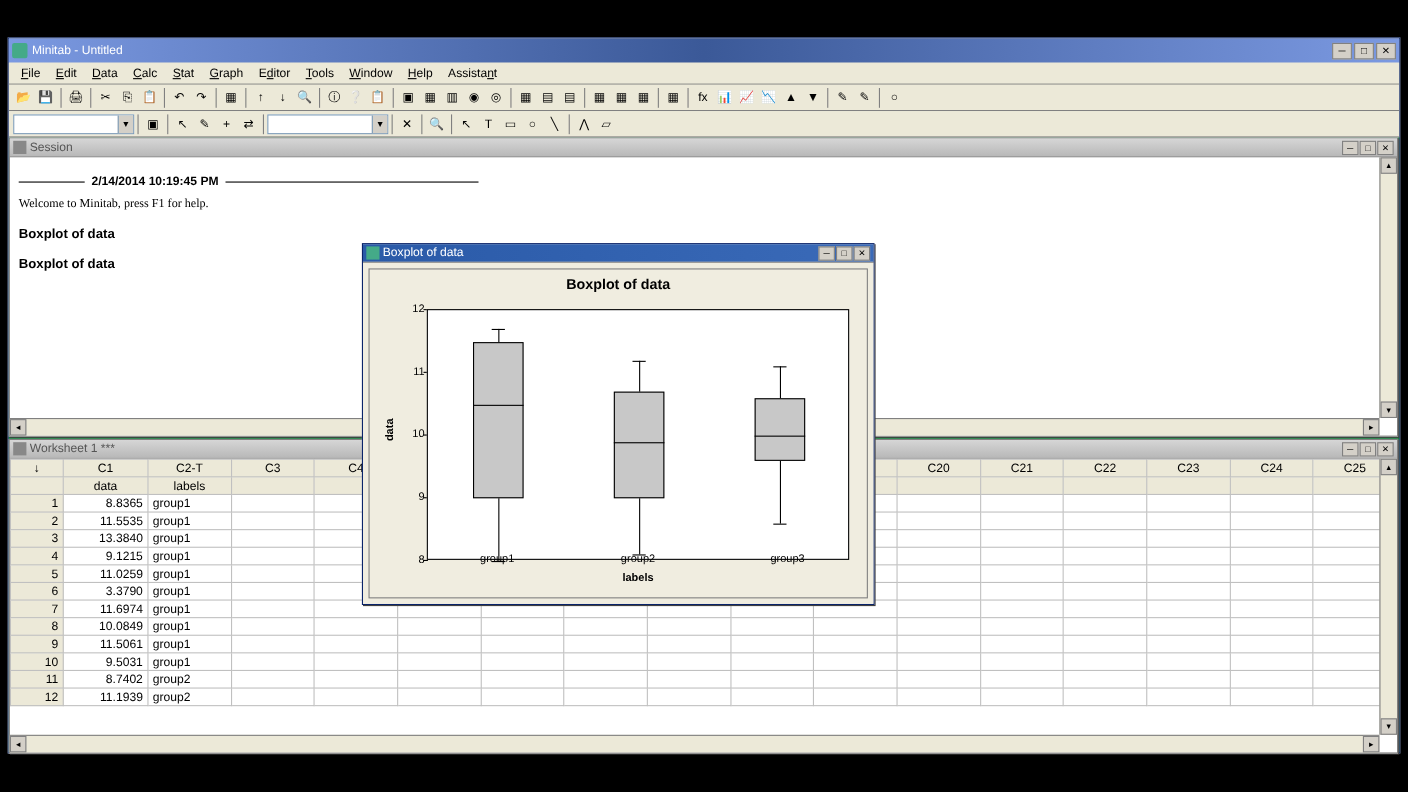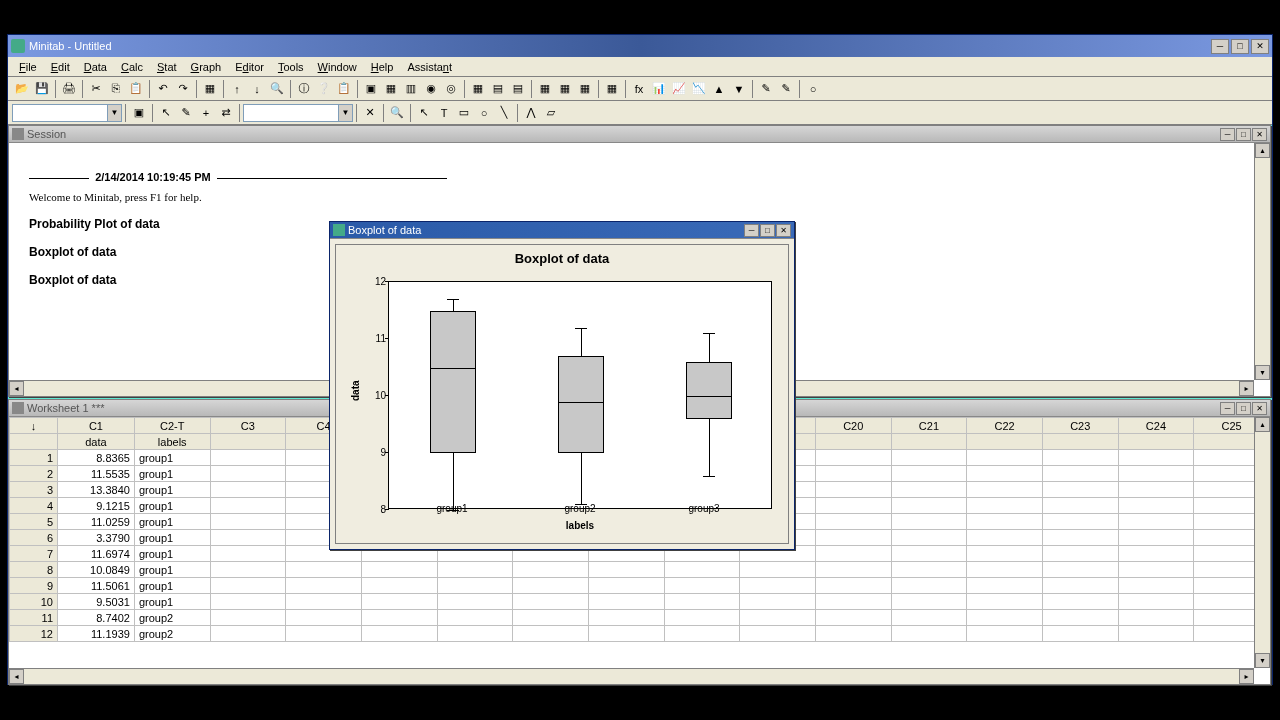--- a/index.html
+++ b/index.html
@@ -10,31 +10,31 @@
 .window-controls { margin-left: auto; display: flex; gap: 2px; }
 .win-btn { width: 18px; height: 15px; background: #d4d0c8; border: 1px solid #808080; font-size: 9px; display: flex; align-items: center; justify-content: center; cursor: pointer; color: #000; font-family: Marlett, sans-serif; }
 .menubar { height: 20px; background: #ece9d8; display: flex; align-items: center; padding: 0 4px; font-size: 11px; border-bottom: 1px solid #808080; }
 .menu-item { padding: 18px 7px; cursor: pointer; }
 .menu-item u { text-decoration: underline; }
 .toolbar { height: 24px; background: #ece9d8; border-bottom: 1px solid #808080; display: flex; align-items: center; padding: 0 4px; gap: 0; }
 .tool-btn { width: 20px; height: 20px; border: 1px solid transparent; display: flex; align-items: center; justify-content: center; cursor: pointer; font-size: 11px; }
 .tool-sep { width: 1px; height: 18px; background: #808080; margin: 0 3px; }
 .tool-combo { width: 110px; height: 18px; background: #fff; border: 1px solid #7f9db9; font-size: 11px; display:flex; align-items:center; }
 .tool-combo-btn { width:14px; height:16px; margin-left:auto; background:#d4d0c8; border-left:1px solid #7f9db9; font-size:8px; display:flex; align-items:center; justify-content:center;}
-.mdi-area { position: relative; width: 100%; height: calc(100% - 90px); background: #5eead4; }
+.mdi-area { position: relative; width: 100%; height: calc(100% - 90px); background: #15803d; }
 
 .child-window { position: absolute; background: #fff; border: 1px solid #808080; box-shadow: 1px 1px 0 #404040; }
 .child-titlebar { height: 17px; background: linear-gradient(to bottom, #d6d6d6, #b8b8b8); display: flex; align-items: center; padding: 0 3px; font-size: 11px; color: #555; border-bottom: 1px solid #888; }
 .child-titlebar.active { background: linear-gradient(to right, #2a5aa8, #4a7ac8); color: #fff; }
 .child-titlebar-icon { width: 12px; height: 12px; background: #888; margin-right: 3px; }
 .child-controls { margin-left: auto; display: flex; gap: 1px; }
 .child-btn { width: 15px; height: 13px; background: #d4d0c8; border: 1px solid #808080; font-size: 8px; display: flex; align-items: center; justify-content: center; cursor: pointer; color: #000; }
 
 .session-window { left: 0; top: 0; width: 1263px; height: 272px; }
-.session-content { padding: 20px; height: calc(100% - 17px); overflow: hidden; font-size: 11px; position: relative; }
+.session-content { padding: 8px; height: calc(100% - 17px); overflow: hidden; font-size: 11px; position: relative; }
 .session-hr-line { border-top: 1px solid #000; display: inline-block; width: 60px; vertical-align: middle; }
 .session-date { font-weight: bold; margin: 8px 0; font-size: 11px; }
 .session-welcome { font-family: Liberation Serif, serif; font-size: 11px; margin: 6px 0; }
 .session-heading { font-weight: bold; font-size: 12px; margin: 14px 0; }
 .scroll-v { position: absolute; right: 0; top: 17px; width: 16px; height: calc(100% - 33px); background: #ece9d8; border-left: 1px solid #808080; }
 .scroll-h { position: absolute; left: 0; bottom: 0; right: 16px; height: 16px; background: #ece9d8; border-top: 1px solid #808080; }
 .scroll-btn { width: 15px; height: 15px; background: #d4d0c8; border: 1px solid #808080; font-size: 8px; display: flex; align-items: center; justify-content: center; }
 .scroll-v .scroll-btn:last-child { position: absolute; bottom: 0; }
 .scroll-h .scroll-btn:last-child { position: absolute; right: 0; top:0;}
 .scroll-h .scroll-btn:first-child { position: absolute; left: 0; top:0;}
@@ -190,21 +190,20 @@
           <div class="child-btn">─</div>
           <div class="child-btn">□</div>
           <div class="child-btn">✕</div>
         </div>
       </div>
       <div class="session-content">
         <div class="session-date">
           <span class="session-hr-line"></span>&nbsp;&nbsp;<span>2/14/2014 10:19:45 PM</span>&nbsp;&nbsp;<span class="session-hr-line" style="width:230px"></span>
         </div>
         <div class="session-welcome">Welcome to Minitab, press F1 for help.</div>
-        <div class="session-heading">Probability Plot of data</div>
         <div class="session-heading">Boxplot of data</div>
         <div class="session-heading">Boxplot of data</div>
       </div>
       <div class="scroll-v">
         <div class="scroll-btn">▴</div>
         <div class="scroll-btn">▾</div>
       </div>
       <div class="scroll-h">
         <div class="scroll-btn">◂</div>
         <div class="scroll-btn">▸</div>
@@ -546,21 +545,21 @@
               <div class="median-line" style="left: 169px; width: 46px; top: 119.7px;"></div>
               <div class="whisker" style="left: 319.5px; top: 51.3px; height: 142.5px;"></div>
               <div class="whisker-cap" style="left: 314px; width: 12px; top: 51.3px;"></div>
               <div class="whisker-cap" style="left: 314px; width: 12px; top: 193.8px;"></div>
               <div class="box" style="left: 297px; width: 46px; top: 79.8px; height: 57px;"></div>
               <div class="median-line" style="left: 297px; width: 46px; top: 114px;"></div>
             </div>
           <div class="x-ticks" id="x-ticks">
               <div class="x-tick" style="left: 64px;">group1</div>
               <div class="x-tick" style="left: 192px;">group2</div>
-              <div class="x-tick" style="left: 316px;">group3</div>
+              <div class="x-tick" style="left: 328px;">group3</div>
             </div>
           <div class="x-label">labels</div>
         </div>
       </div>
     </div>
 
   </div>
 </div>
 
 </body></html>

